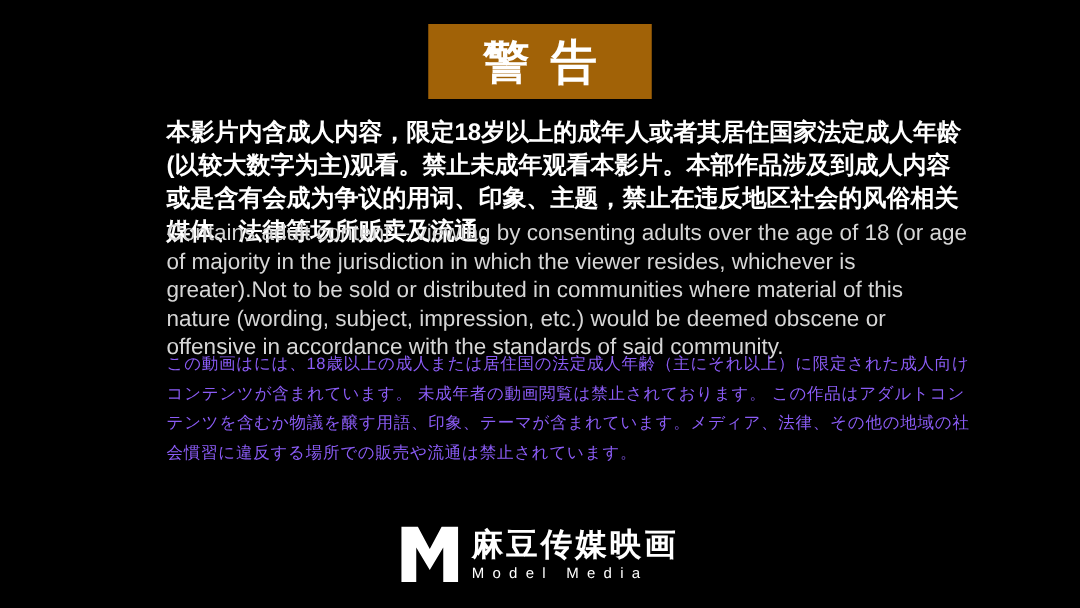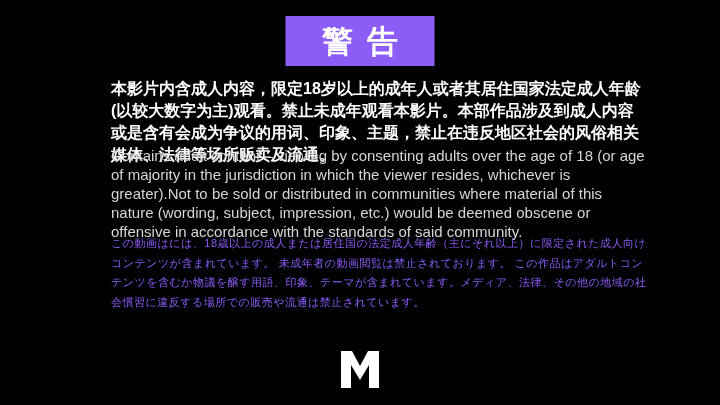--- a/index.html
+++ b/index.html
@@ -15,21 +15,21 @@
     overflow: hidden;
     font-family: "Liberation Sans", "DejaVu Sans", sans-serif;
   }
   .banner {
     position: absolute;
     top: 16px;
     left: 50%;
     transform: translateX(-50%);
     width: 149px;
     height: 50px;
-    background: #8b5cf6;
+    background: #a16207;
     display: flex;
     align-items: center;
     justify-content: center;
   }
   .banner-title {
     color: #FFFFFF;
     font-size: 31px;
     font-weight: bold;
     letter-spacing: 14px;
     text-indent: 14px;
@@ -110,15 +110,19 @@
   <div class="para para-en">Contains adult content – viewing by consenting adults over the age of 18 (or age of majority in the jurisdiction in which the viewer resides, whichever is greater).Not to be sold or distributed in communities where material of this nature (wording, subject, impression, etc.) would be deemed obscene or offensive in accordance with the standards of said community.</div>
 
   <div class="para para-ja">この動画はには、18歳以上の成人または居住国の法定成人年齢（主にそれ以上）に限定された成人向けコンテンツが含まれています。 未成年者の動画閲覧は禁止されております。 この作品はアダルトコンテンツを含むか物議を醸す用語、印象、テーマが含まれています。メディア、法律、その他の地域の社会慣習に違反する場所での販売や流通は禁止されています。</div>
 
   <div class="logo">
     <span class="logo-m">
       <svg viewBox="0 0 38 37" xmlns="http://www.w3.org/2000/svg">
         <path d="M0 37 V0 H11 L19 15 L27 0 H38 V37 H28 V14 L19 29 L10 14 V37 Z" fill="#FFFFFF"></path>
       </svg>
     </span>
+    <span class="logo-text">
+      <span class="logo-cjk">麻豆传媒映画</span>
+      <span class="logo-latin">Model Media</span>
+    </span>
   </div>
 
 </div>
 
 </body></html>

